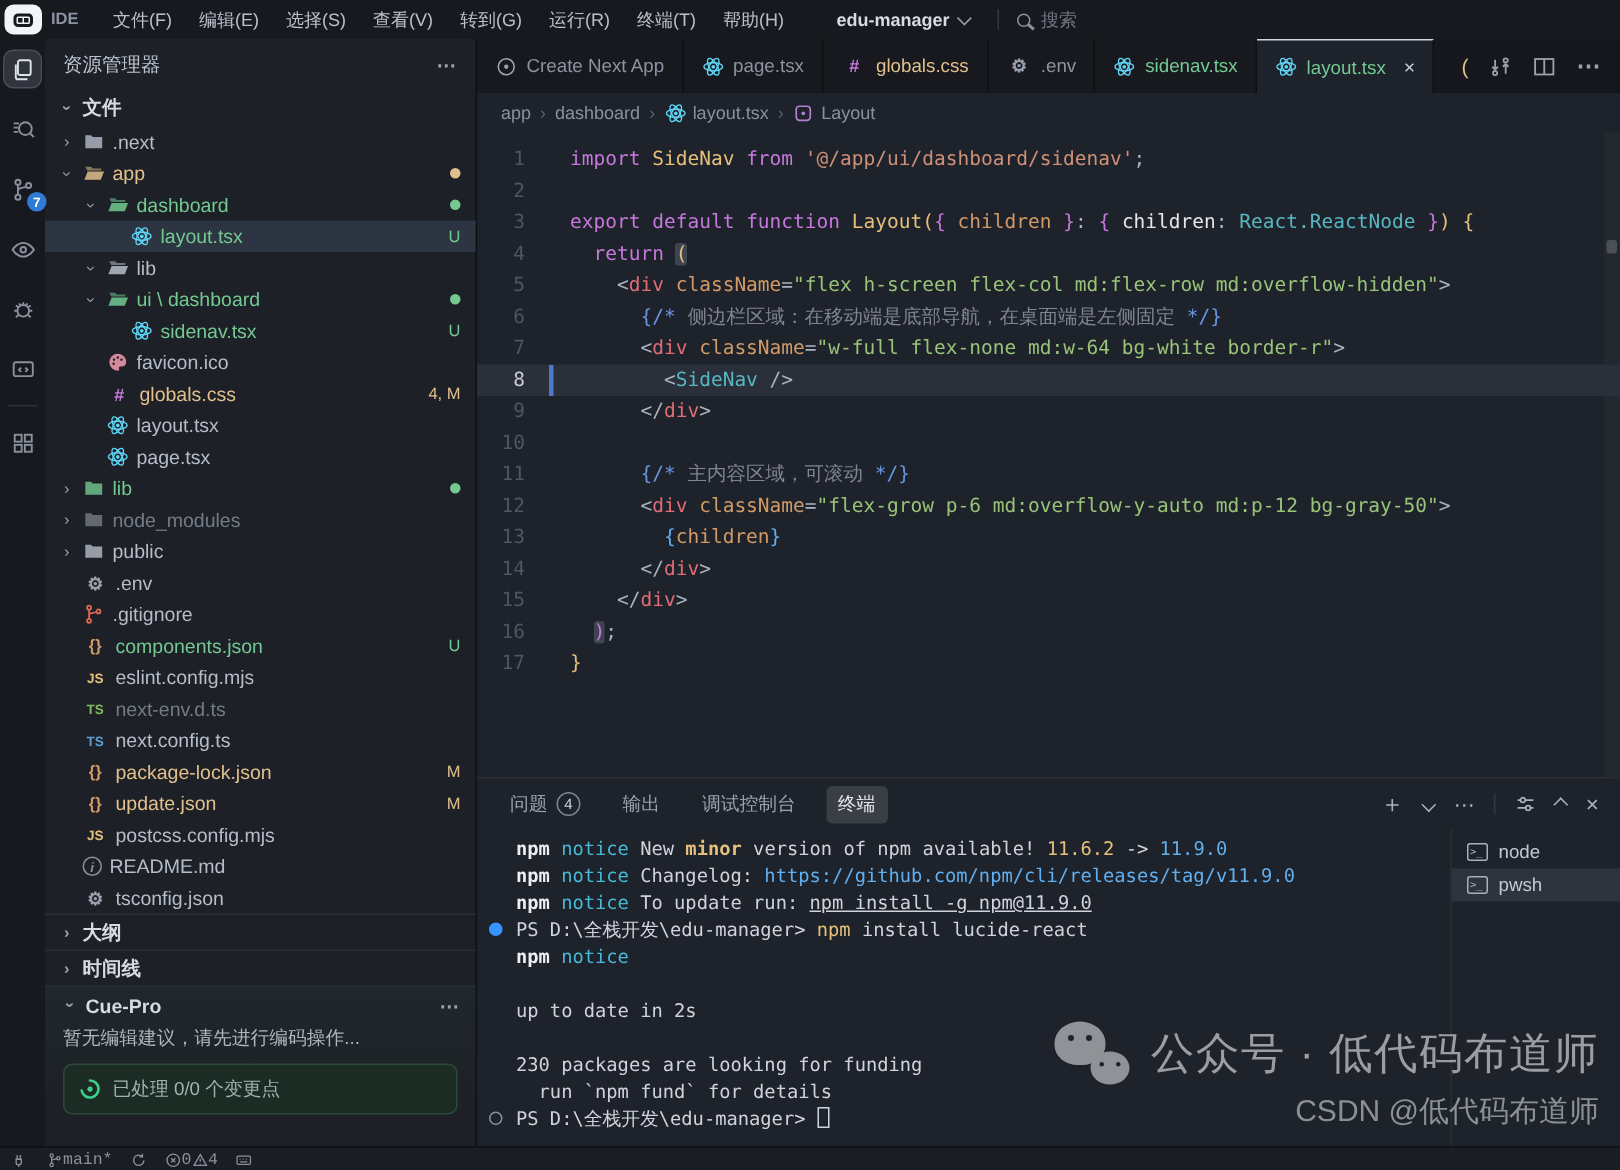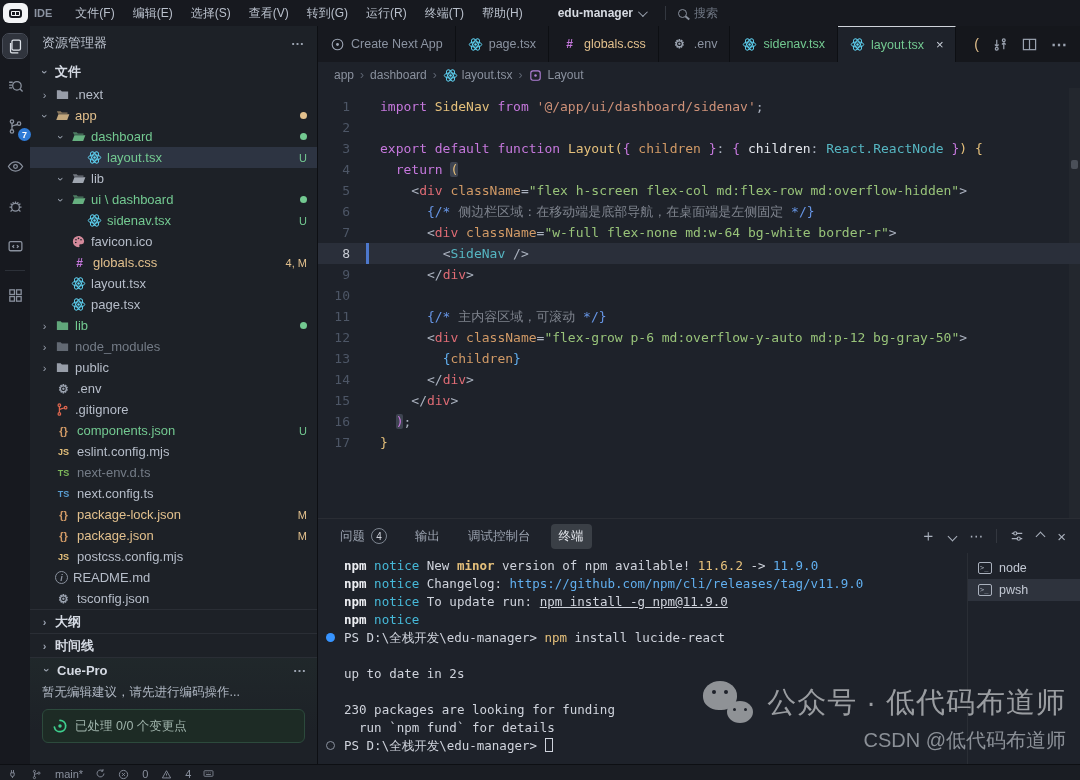--- a/index.html
+++ b/index.html
@@ -134,21 +134,21 @@
   .wm-b1::after { content:""; position:absolute; right:9px; top:9px; width:4px; height:4px; border-radius:50%; background:#1e222a; }
   .wm-b2 { position:absolute; right:2px; bottom:2px; width:26px; height:22px; background:#8f9296; border-radius:50%; }
   .wm-b2::before { left:6px; top:7px; width:3px; height:3px; }
   .wm-b2::after { content:""; position:absolute; right:6px; top:7px; width:3px; height:3px; border-radius:50%; background:#1e222a; }
   .wm-text1 { font-size:29px; color:#9a9da1; font-weight:500; letter-spacing:1px; }
   .wm-text2 { font-size:20px; color:#8b9097; margin-top:2px; }
 
   
   .statusbar { height:16px; flex:0 0 16px; background:#1a1d23; display:flex; align-items:flex-start; gap:12px;
     padding:3px 8px 0; font-size:11px; color:#8a919e; border-top:1px solid #0d0f13; }
-  .sb-item { display:flex; align-items:flex-end; gap:13px; white-space:nowrap; }
+  .sb-item { display:flex; align-items:flex-start; gap:0; white-space:nowrap;font-family:Liberation Mono, monospace; }
   .sb-item svg { width:11px; height:11px; }
 </style>
 </head>
 <body>
 
 <div class="app">
 
   <div class="titlebar">
     <div class="logo-box">
         <span class="logo-glyph"></span>
@@ -453,21 +453,21 @@
             <span class="t-yellow" style="display:inline-flex;align-items:center;gap:5px;min-width:0;">
               <span class="txt-ic" style="color:#d19a66;font-size:11px;">{}</span>
               <span class="tlabel">package-lock.json</span>
             </span>
             <span class="tbadge t-yellow">M</span>
           </div>
           <div class="trow" style="padding-left: 8px;">
             <span class="chev "></span>
             <span class="t-yellow" style="display:inline-flex;align-items:center;gap:5px;min-width:0;">
               <span class="txt-ic" style="color:#d19a66;font-size:11px;">{}</span>
-              <span class="tlabel">package.json</span>
+              <span class="tlabel">update.json</span>
             </span>
             <span class="tbadge t-yellow">M</span>
           </div>
           <div class="trow" style="padding-left: 8px;">
             <span class="chev "></span>
             <span class="t-def" style="display:inline-flex;align-items:center;gap:5px;min-width:0;">
               <span class="txt-ic" style="color:#e5c07b;">JS</span>
               <span class="tlabel">postcss.config.mjs</span>
             </span>
           </div>
@@ -659,22 +659,22 @@
               </svg>
             <span class="chev-s up"></span>
             <span style="font-size:15px;">×</span>
           </div>
         </div>
         <div class="panel-body">
           <div class="term" id="terminal">
               <div class="tline"><span class="c-wb">npm</span><span class="c-w"> </span><span class="c-cyan">notice</span><span class="c-w"> New </span><span class="c-yelb">minor</span><span class="c-w"> version of npm available! </span><span class="c-yel">11.6.2</span><span class="c-w"> -&gt; </span><span class="c-blu">11.9.0</span></div>
               <div class="tline"><span class="c-wb">npm</span><span class="c-w"> </span><span class="c-cyan">notice</span><span class="c-w"> Changelog: </span><span class="c-blu">https://github.com/npm/cli/releases/tag/v11.9.0</span></div>
               <div class="tline"><span class="c-wb">npm</span><span class="c-w"> </span><span class="c-cyan">notice</span><span class="c-w"> To update run: </span><span class="c-wu">npm install -g npm@11.9.0</span></div>
+              <div class="tline"><span class="bullet f"></span><span class="c-w">PS D:\全栈开发\edu-manager&gt; </span><span class="c-yel">npm</span><span class="c-w"> install lucide-react</span></div>
               <div class="tline"><span class="c-wb">npm</span><span class="c-w"> </span><span class="c-cyan">notice</span></div>
-              <div class="tline"><span class="bullet f"></span><span class="c-w">PS D:\全栈开发\edu-manager&gt; </span><span class="c-yel">npm</span><span class="c-w"> install lucide-react</span></div>
               <div class="tline">&nbsp;</div>
               <div class="tline"><span class="c-w">up to date in 2s</span></div>
               <div class="tline">&nbsp;</div>
               <div class="tline"><span class="c-w">230 packages are looking for funding</span></div>
               <div class="tline"><span class="c-w">  run `npm fund` for details</span></div>
               <div class="tline"><span class="bullet h"></span><span class="c-w">PS D:\全栈开发\edu-manager&gt; </span><span class="cursor"></span></div>
             </div>
           <div class="term-side" id="term-side">
               <div class="term-item">
                 <span class="term-ic">&gt;_</span>

